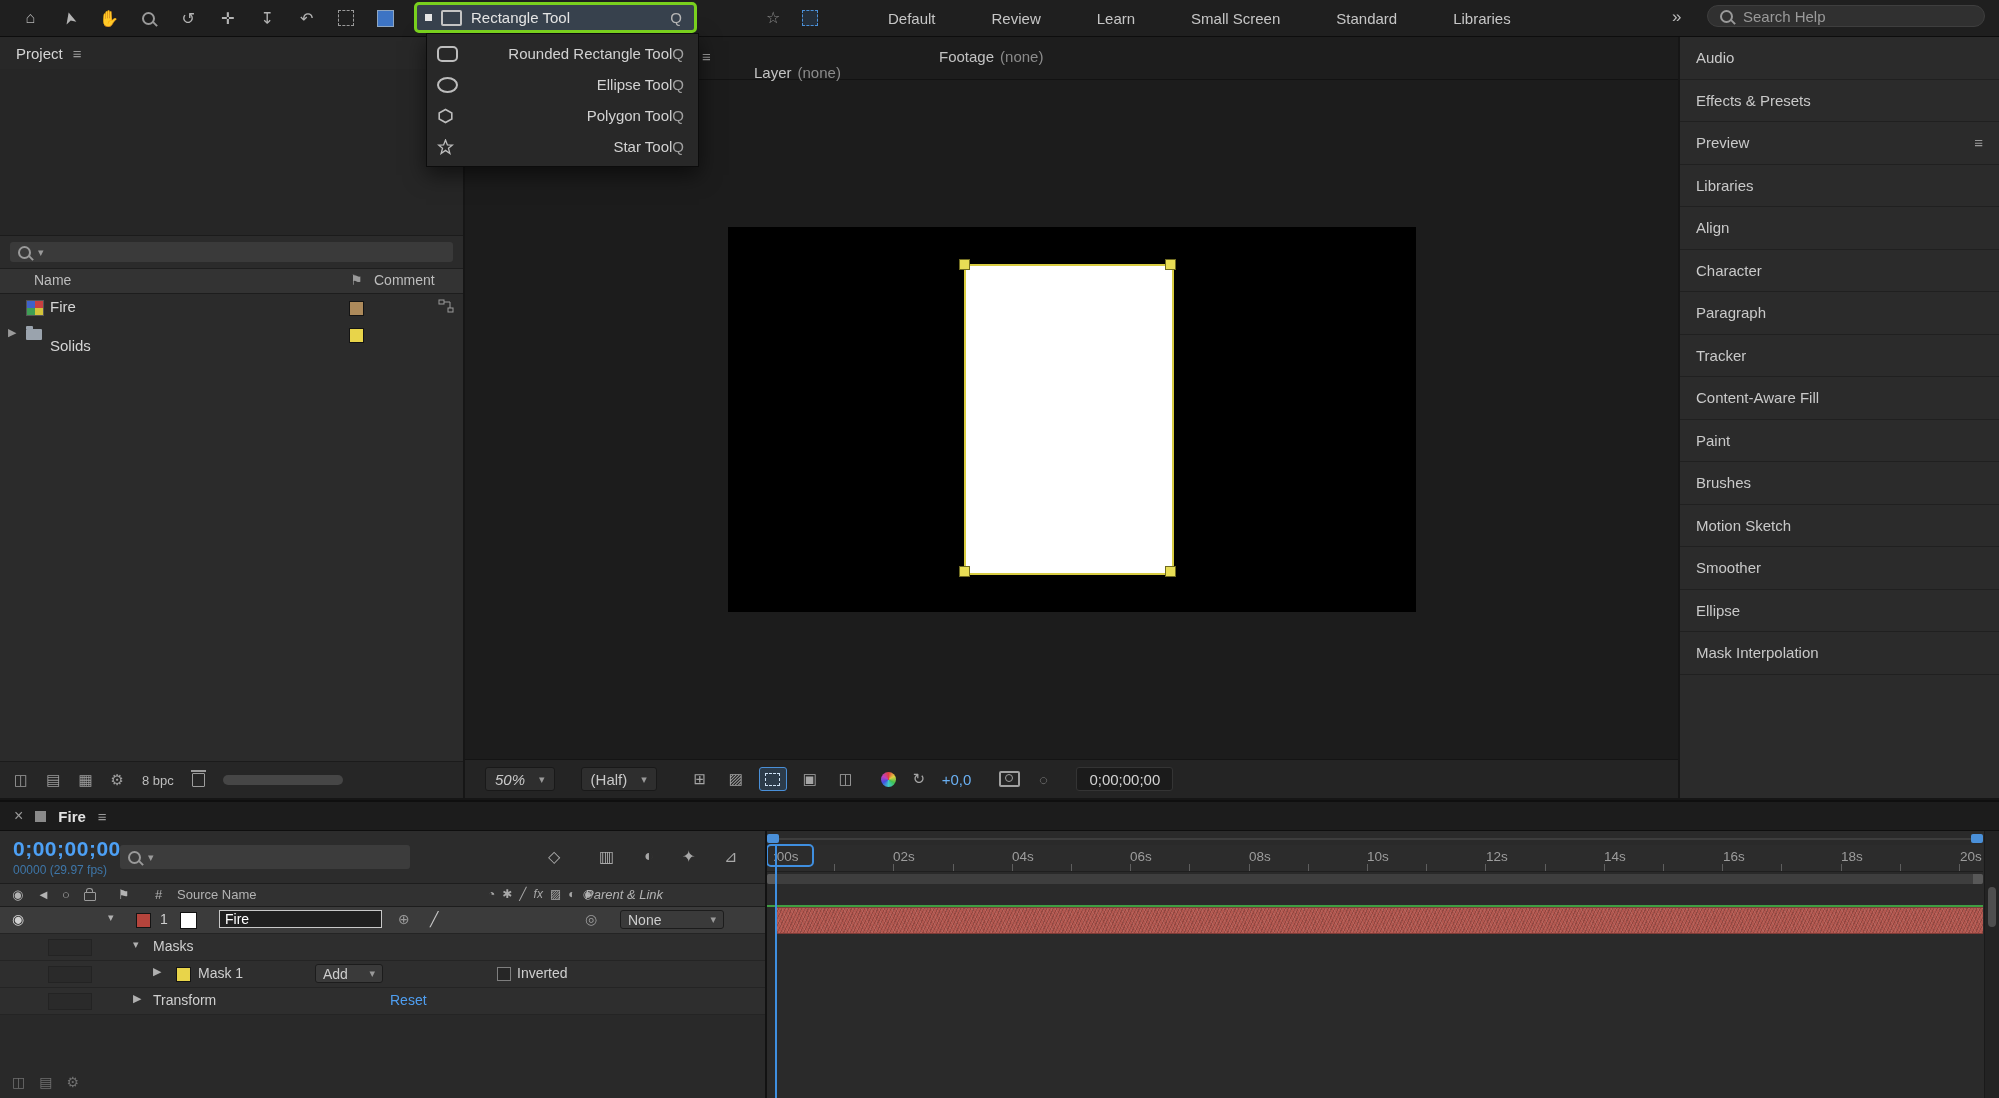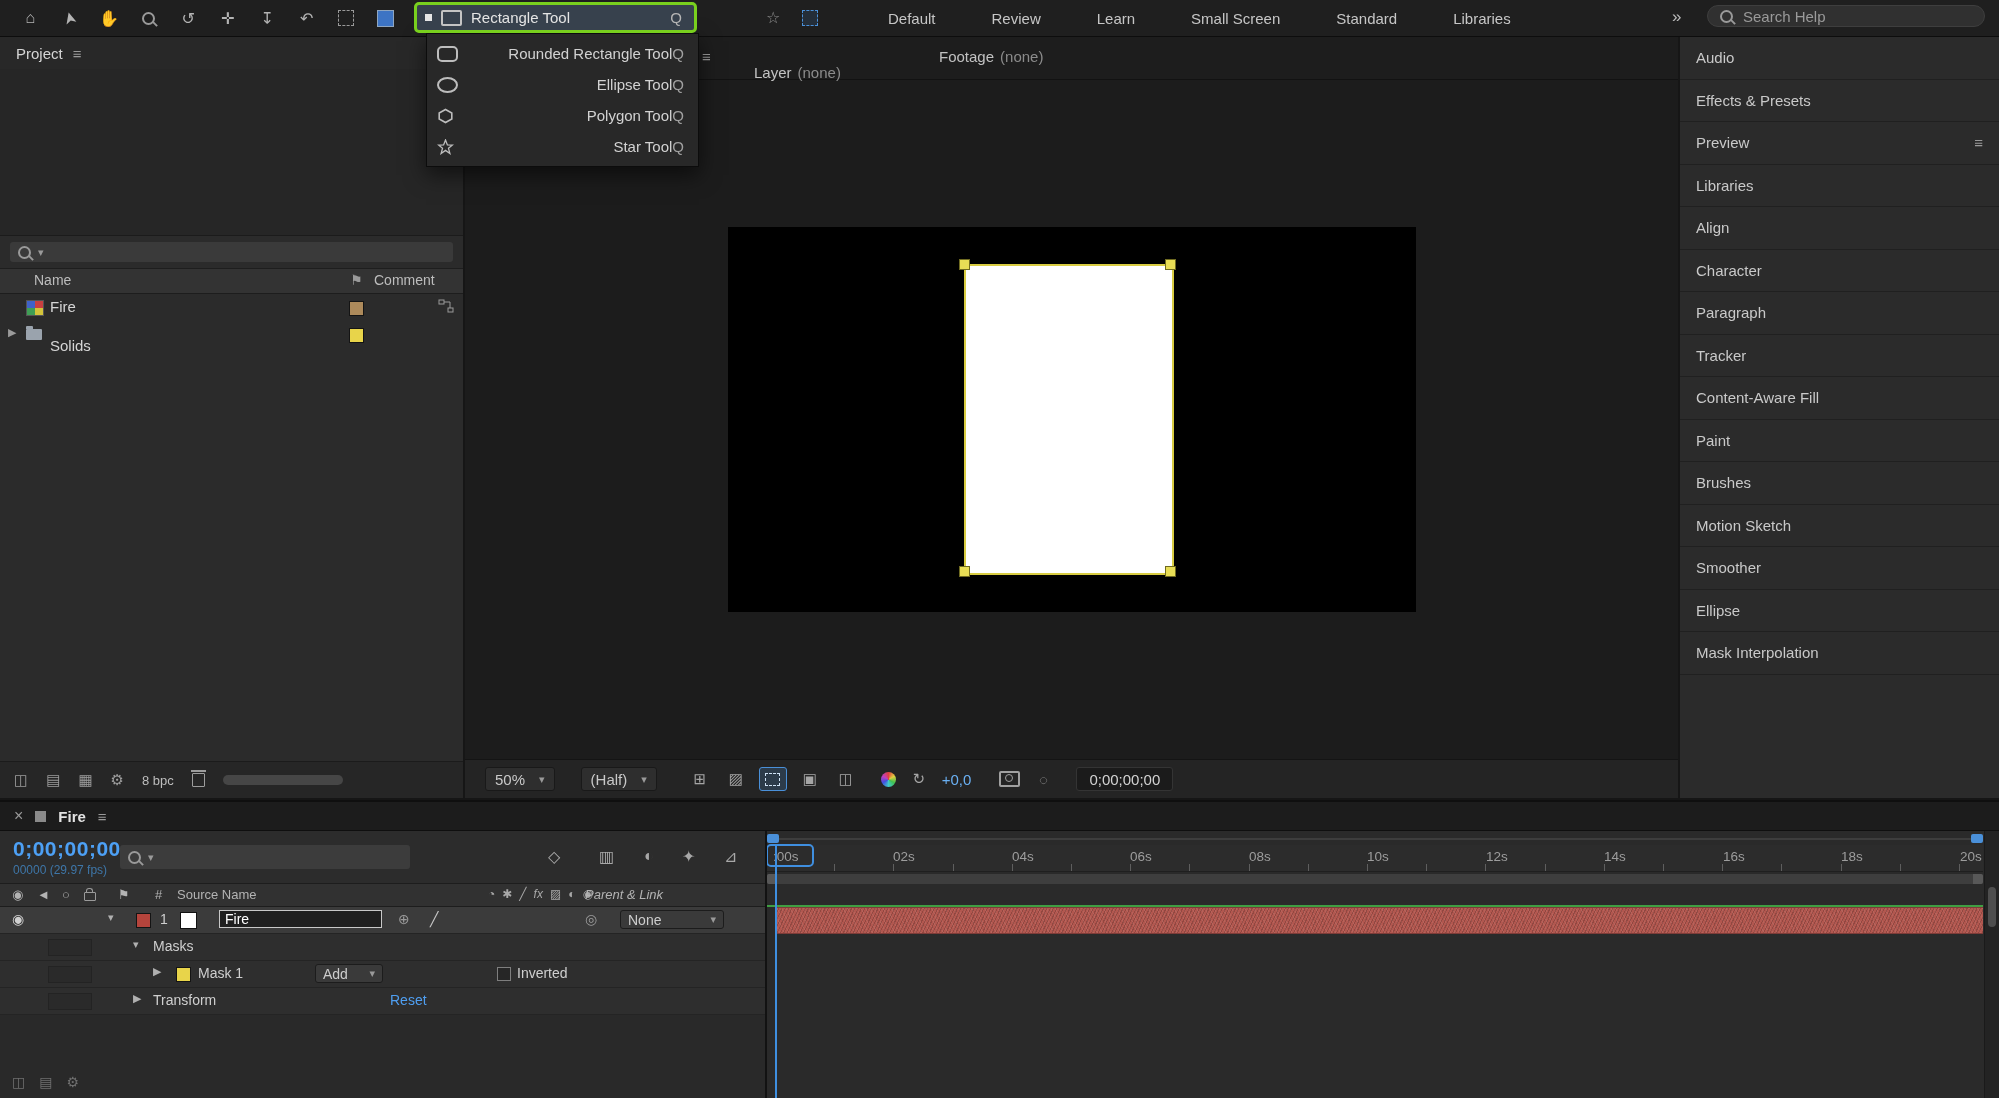--- a/index.html
+++ b/index.html
@@ -287,21 +287,21 @@
     <div class="v-body">
       <div class="canvas">
         <div class="maskrect"></div>
         <span class="handle" style="left:231px;top:32px;"></span>
         <span class="handle" style="left:437px;top:32px;"></span>
         <span class="handle" style="left:231px;top:339px;"></span>
         <span class="handle" style="left:437px;top:339px;"></span>
       </div>
     </div>
     <div class="v-footer">
-      <span class="dd" style="margin-left:0;">
+      <span class="dd" style="margin-left:0;font-style:italic;">
         <span>50%</span>
         <span class="caret">▾</span>
       </span>
       <span class="dd" style="margin-left:16px;">
         <span>(Half)</span>
         <span class="caret">▾</span>
       </span>
       <span class="vicon" style="margin-left:20px;">⊞</span>
       <span class="vicon">▨</span>
       <span class="vicon active">

